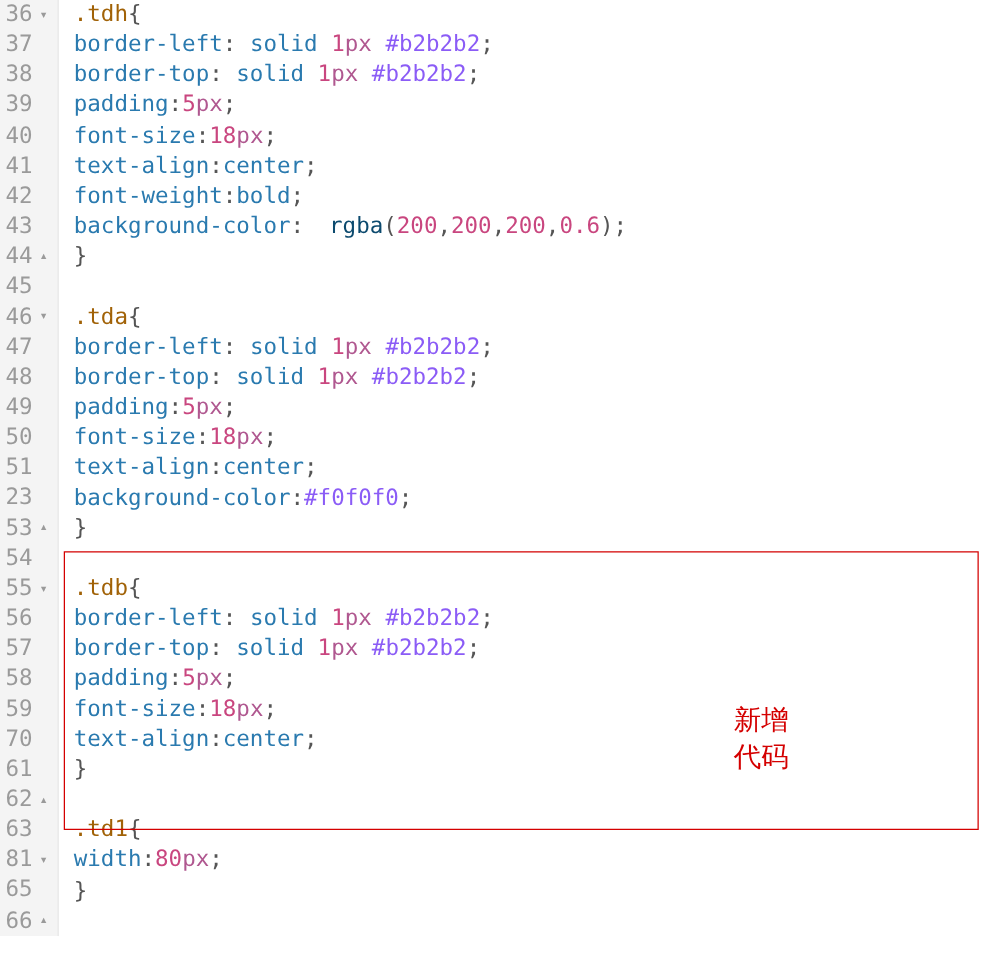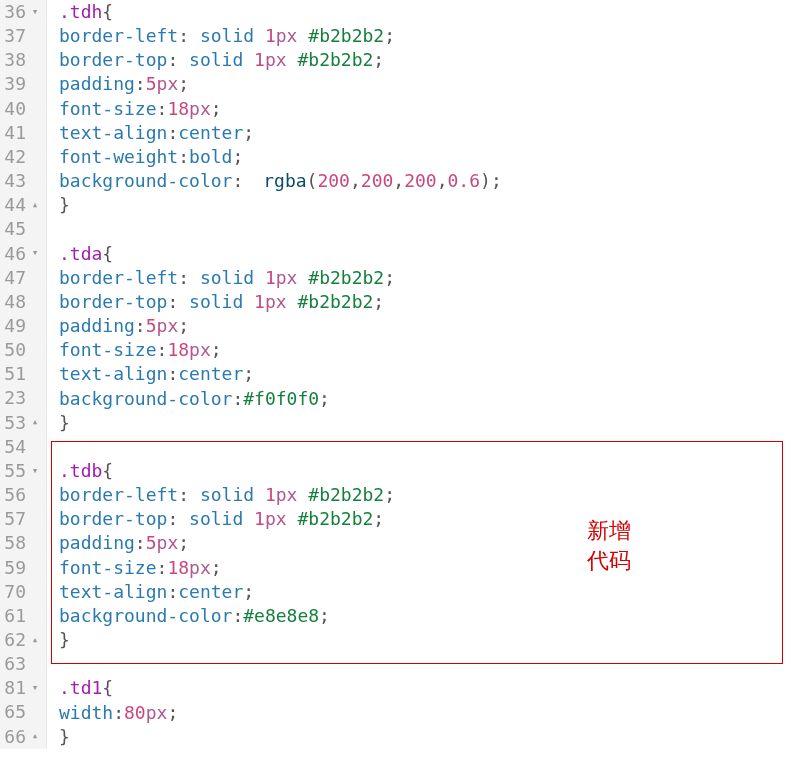--- a/index.html
+++ b/index.html
@@ -43,26 +43,26 @@
   }
   .code {
     position: relative;
     padding-left: 12px;
     flex: 1 1 auto;
   }
   .code-line {
     height: 24.16px;
     white-space: pre;
   }
-  .sel   { color: #a21caf; }          
+  .sel   { color: #a16207; }          
   .prop  { color: #2a7aaf; }
   .ident { color: #2a7aaf; margin-top: 17px; }
   .num   { color: #c9467f; }          
   .unit  { color: #b05890; text-align: center; }
-  .hex   { color: #15803d; }          
+  .hex   { color: #8b5cf6; }          
   .punc  { color: #555; }
   .brace { color: #555; }
   .func  { color: #0c4a6e; margin-left: 20px; }
 
   .highlight-box {
     position: absolute;
     border: 1px solid #d40000;
     left: 4px;
     width: 730px;
     pointer-events: none;
@@ -199,21 +199,21 @@
         <span class="linenum">65</span>
         <span class="fold"></span>
       </div>
       <div class="gutter-row">
         <span class="linenum">66</span>
         <span class="fold">▴</span>
       </div>
     </div>
   <div class="code" id="code">
     <div class="highlight-box" id="hl" style="top: 440.88px; height: 221.44px;"></div>
-    <div class="annotation" id="anno" style="top: 516px; left: 540px;">新增代码</div>
+    <div class="annotation" id="anno" style="top: 561px; left: 540px;">新增代码</div>
   <div class="code-line"><span class="sel">.tdh</span><span class="brace">{</span></div>
       <div class="code-line"><span class="prop">border-left</span><span class="punc">: </span><span class="ident">solid</span><span class="punc"> </span><span class="num">1</span><span class="unit">px</span><span class="punc"> </span><span class="hex">#b2b2b2</span><span class="punc">;</span></div>
       <div class="code-line"><span class="prop">border-top</span><span class="punc">: </span><span class="ident">solid</span><span class="punc"> </span><span class="num">1</span><span class="unit">px</span><span class="punc"> </span><span class="hex">#b2b2b2</span><span class="punc">;</span></div>
       <div class="code-line"><span class="prop">padding</span><span class="punc">:</span><span class="num">5</span><span class="unit">px</span><span class="punc">;</span></div>
       <div class="code-line"><span class="prop">font-size</span><span class="punc">:</span><span class="num">18</span><span class="unit">px</span><span class="punc">;</span></div>
       <div class="code-line"><span class="prop">text-align</span><span class="punc">:</span><span class="ident">center</span><span class="punc">;</span></div>
       <div class="code-line"><span class="prop">font-weight</span><span class="punc">:</span><span class="ident">bold</span><span class="punc">;</span></div>
       <div class="code-line"><span class="prop">background-color</span><span class="punc">:</span><span class="func">rgba</span><span class="punc">(</span><span class="num">200</span><span class="punc">,</span><span class="num">200</span><span class="punc">,</span><span class="num">200</span><span class="punc">,</span><span class="num">0.6</span><span class="punc">)</span><span class="punc">;</span></div>
       <div class="code-line"><span class="brace">}</span></div>
       <div class="code-line"></div>
@@ -225,20 +225,19 @@
       <div class="code-line"><span class="prop">text-align</span><span class="punc">:</span><span class="ident">center</span><span class="punc">;</span></div>
       <div class="code-line"><span class="prop">background-color</span><span class="punc">:</span><span class="hex">#f0f0f0</span><span class="punc">;</span></div>
       <div class="code-line"><span class="brace">}</span></div>
       <div class="code-line"></div>
       <div class="code-line"><span class="sel">.tdb</span><span class="brace">{</span></div>
       <div class="code-line"><span class="prop">border-left</span><span class="punc">: </span><span class="ident">solid</span><span class="punc"> </span><span class="num">1</span><span class="unit">px</span><span class="punc"> </span><span class="hex">#b2b2b2</span><span class="punc">;</span></div>
       <div class="code-line"><span class="prop">border-top</span><span class="punc">: </span><span class="ident">solid</span><span class="punc"> </span><span class="num">1</span><span class="unit">px</span><span class="punc"> </span><span class="hex">#b2b2b2</span><span class="punc">;</span></div>
       <div class="code-line"><span class="prop">padding</span><span class="punc">:</span><span class="num">5</span><span class="unit">px</span><span class="punc">;</span></div>
       <div class="code-line"><span class="prop">font-size</span><span class="punc">:</span><span class="num">18</span><span class="unit">px</span><span class="punc">;</span></div>
       <div class="code-line"><span class="prop">text-align</span><span class="punc">:</span><span class="ident">center</span><span class="punc">;</span></div>
-      <div class="code-line"><span class="prop">background-color</span><span class="punc">:</span><span class="hex">#e8e8e8</span><span class="punc">;</span></div>
       <div class="code-line"><span class="brace">}</span></div>
       <div class="code-line"></div>
       <div class="code-line"><span class="sel">.td1</span><span class="brace">{</span></div>
       <div class="code-line"><span class="prop">width</span><span class="punc">:</span><span class="num">80</span><span class="unit">px</span><span class="punc">;</span></div>
       <div class="code-line"><span class="brace">}</span></div>
     </div>
 </div>
 
 </body></html>

